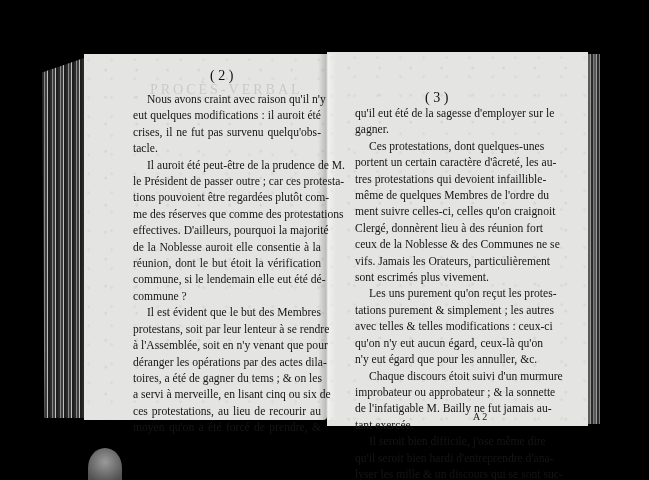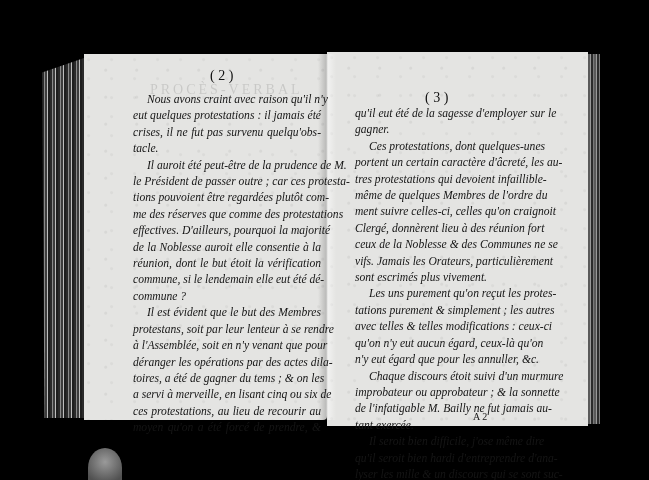--- a/index.html
+++ b/index.html
@@ -18,21 +18,21 @@
   .page-right { left:327px; top:52px; width:261px; height:374px; }
   .gutter { position:absolute; left:318px; top:54px; width:18px; height:366px;
     background:linear-gradient(90deg, rgba(0,0,0,0) 0, rgba(0,0,0,.18) 45%, rgba(255,255,255,.5) 55%, rgba(0,0,0,0) 100%); }
   .ghost { position:absolute; left:150px; top:82px; font-size:14px; letter-spacing:3px; color:rgba(0,0,0,.12); }
   .folio { position:absolute; font-size:14px; color:#111; }
   .folio-left { left:210px; top:68px; }
   .folio-right { left:425px; top:90px; }
   .text { position:absolute; font-size:11.6px; line-height:16.4px; text-align:justify; }
   .text-left { left:133px; top:92px; width:188px; }
   .text-right { left:355px; top:106px; width:188px; }
-  .line { display:block; white-space:nowrap; text-align-last:justify; text-align:justify;font-style:italic; }
+  .line { display:block; white-space:nowrap; text-align-last:justify; text-align:justify; }
   .line.last { text-align-last:left; }
   .signature { position:absolute; left:473px; top:411px; font-size:10px; }
   .thumb { position:absolute; left:88px; top:448px; width:34px; height:40px; border-radius:50% 50% 20% 20%;
     background:radial-gradient(circle at 50% 35%, #9a9a9a, #505050 70%); }
 </style>
 </head>
 <body>
 
 <div class="edges-left"></div>
 <div class="edges-right"></div>
@@ -41,21 +41,21 @@
 <div class="page page-right"></div>
 <div class="gutter"></div>
 
 <div class="ghost">PROCÈS-VERBAL</div>
 
 <div class="folio folio-left">( 2 )</div>
 <div class="folio folio-right">( 3 )</div>
 
 <div class="text text-left">
   <span class="line" style="padding-left:14px">Nous avons craint avec raison qu'il n'y</span>
-  <span class="line">eut quelques protestations : il jamais été</span>
+  <span class="line">eut quelques modifications : il auroit été</span>
   <span class="line">crises, il ne fut pas survenu quelqu'obs-</span>
   <span class="line last">tacle.</span>
   <span class="line" style="padding-left:14px">Il auroit été peut-être de la prudence de M.</span>
   <span class="line">le Président de passer outre ; car ces protesta-</span>
   <span class="line">tions pouvoient être regardées plutôt com-</span>
   <span class="line">me des réserves que comme des protestations</span>
   <span class="line">effectives. D'ailleurs, pourquoi la majorité</span>
   <span class="line">de la Noblesse auroit elle consentie à la</span>
   <span class="line">réunion, dont le but étoit la vérification</span>
   <span class="line">commune, si le lendemain elle eut été dé-</span>

